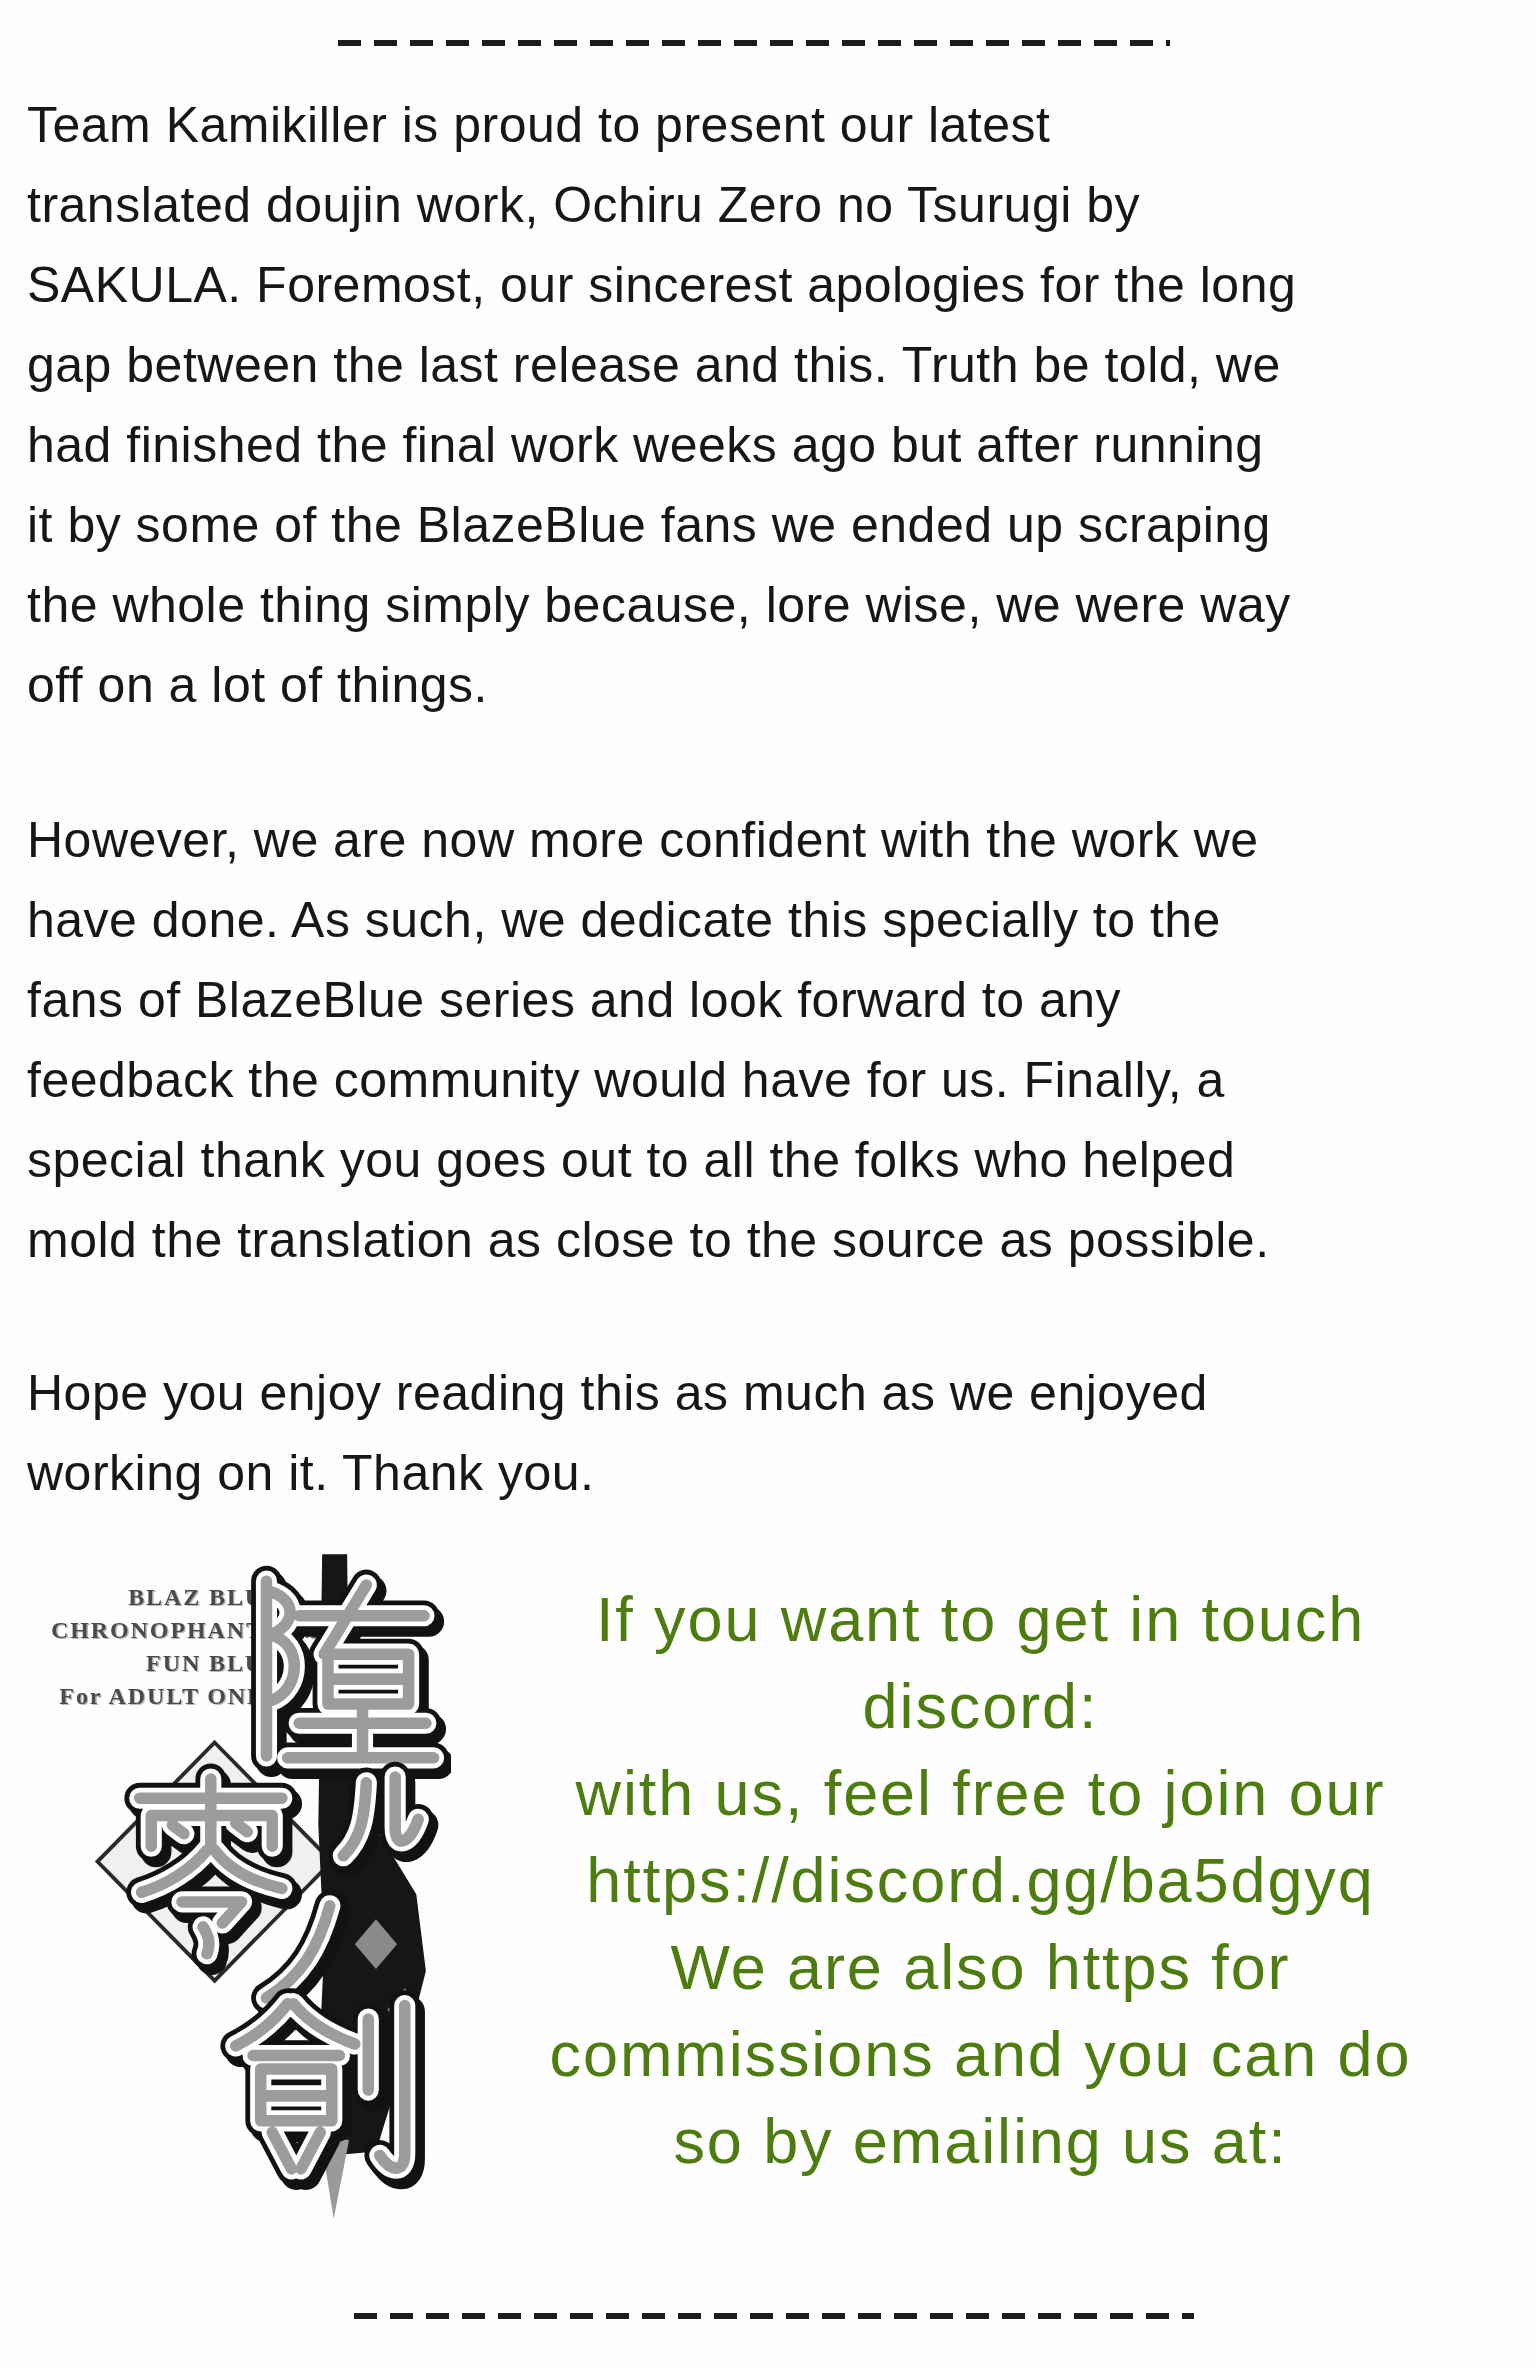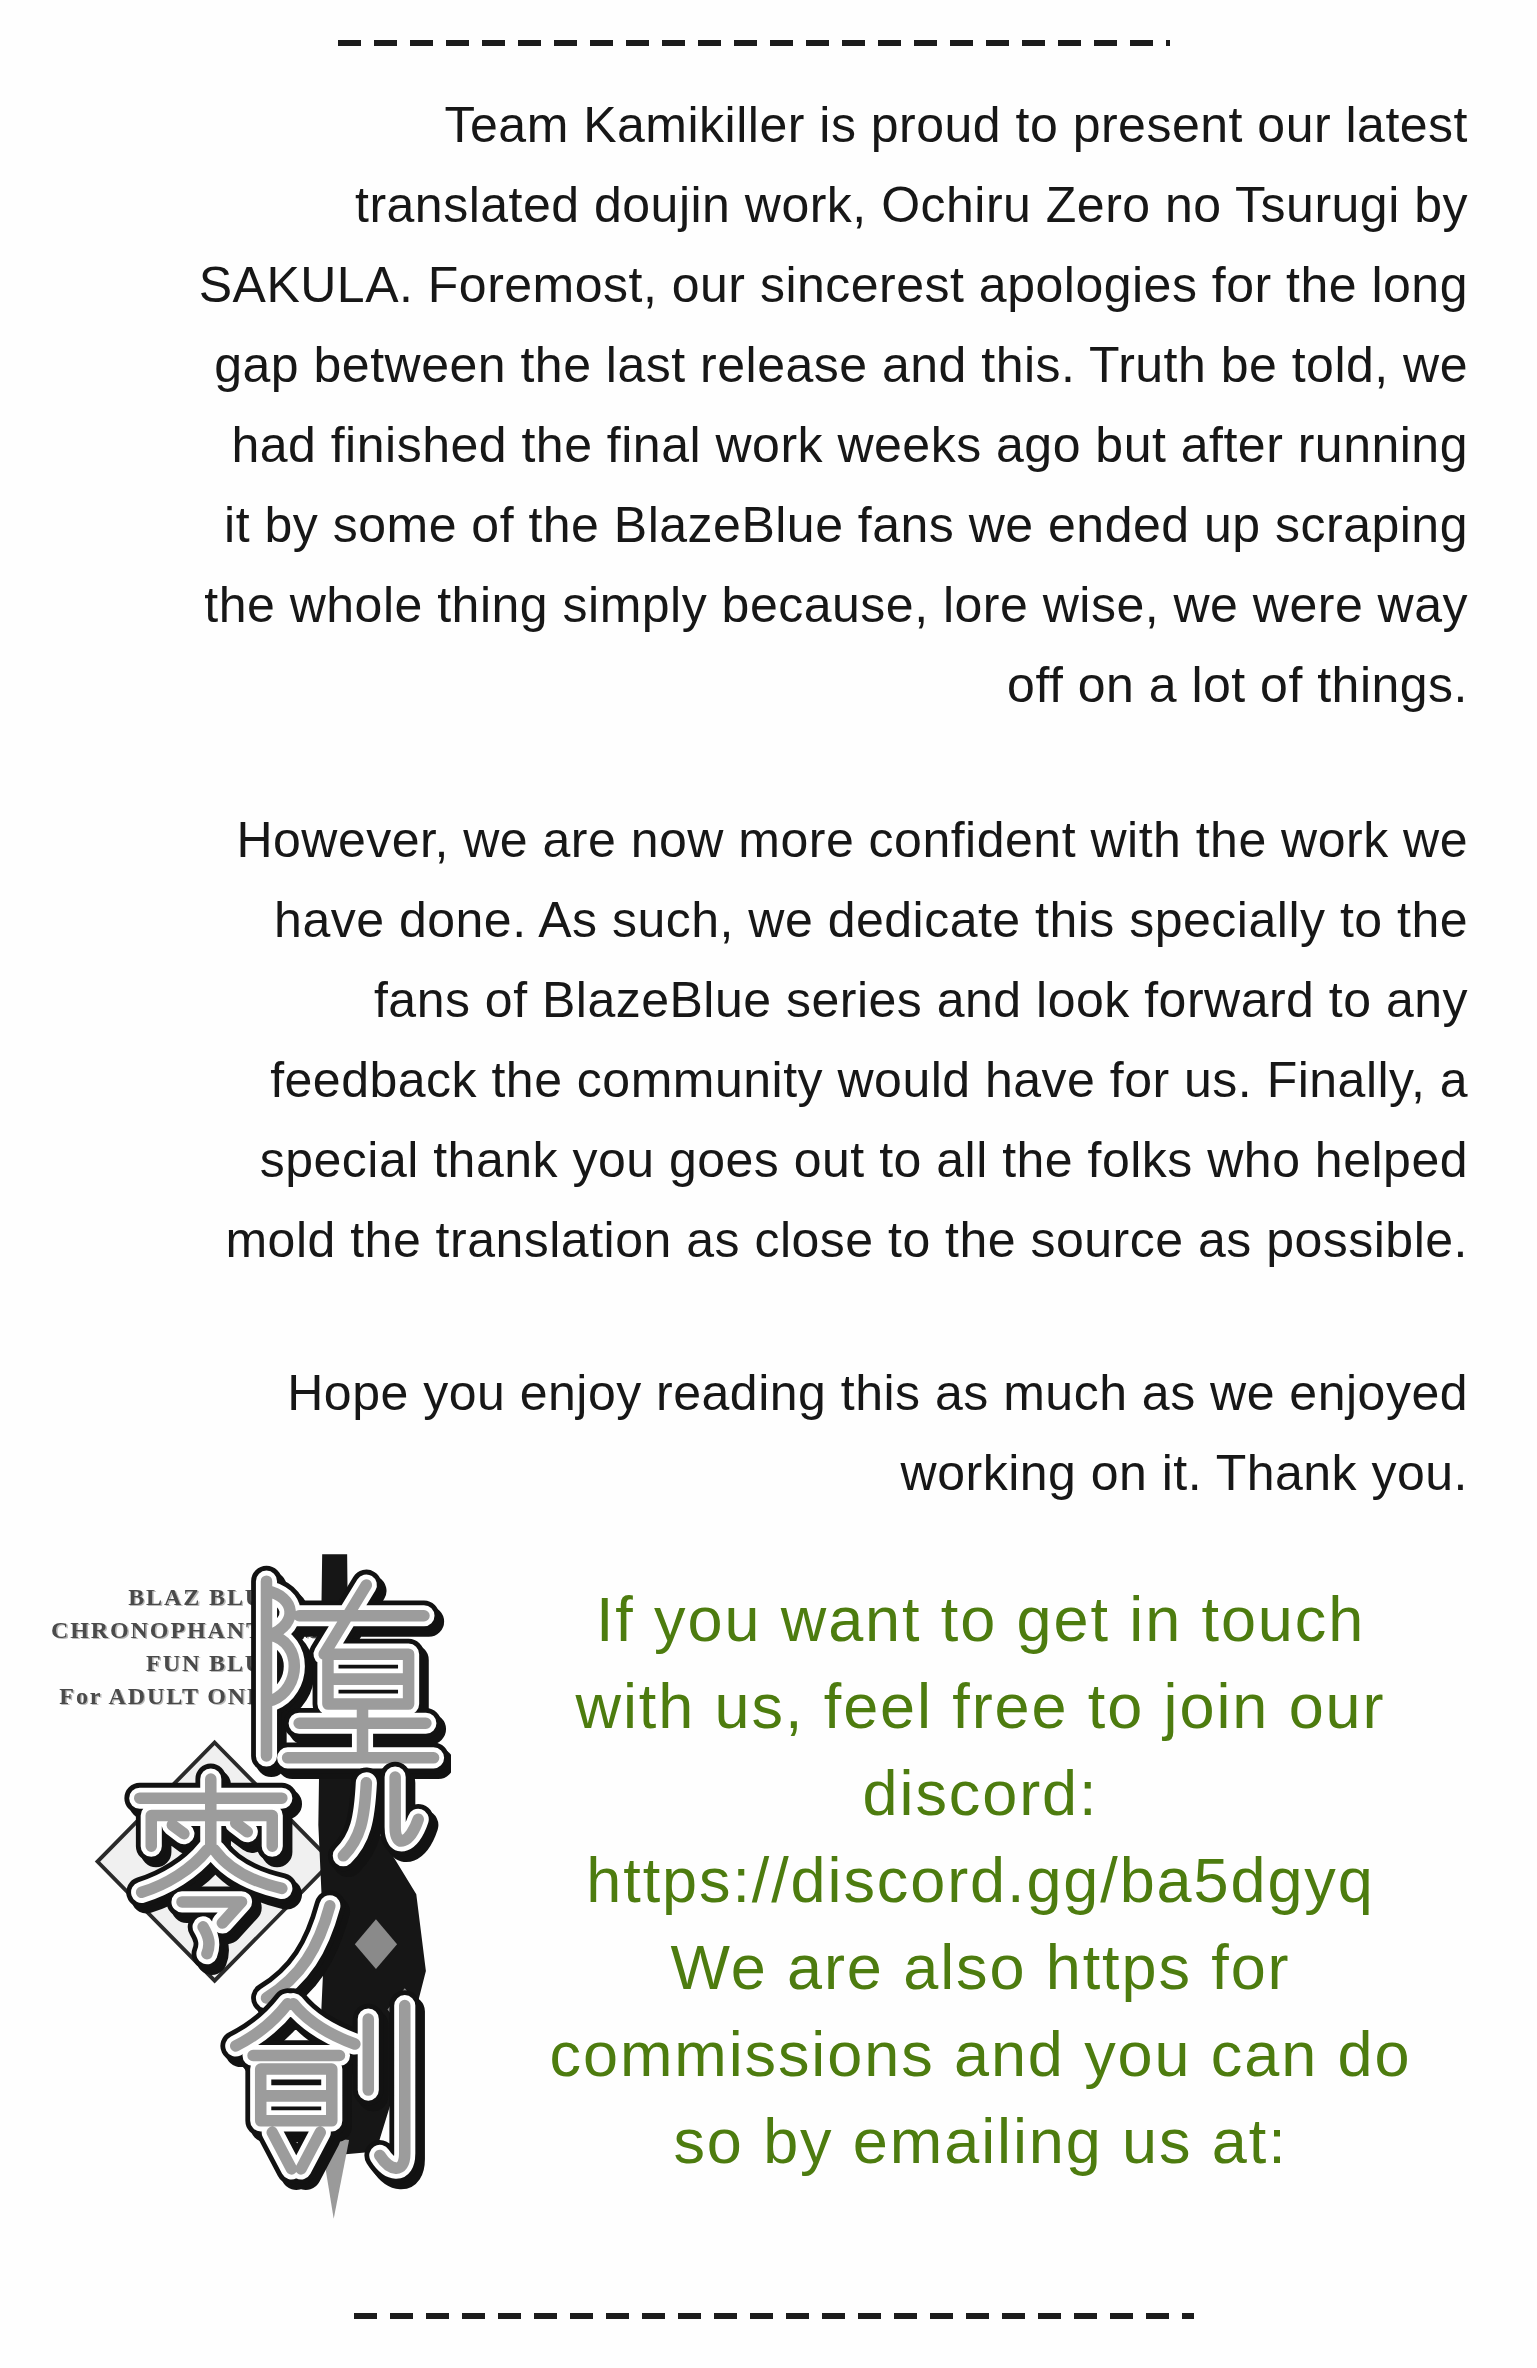--- a/index.html
+++ b/index.html
@@ -17,21 +17,21 @@
     height: 5.8px;
     background: repeating-linear-gradient(90deg, #1c1c1c 0 23px, transparent 23px 36px);
   }
   #dash-top    { left: 338px; top: 40px;   width: 832px; }
   #dash-bottom { left: 354px; top: 2313px; width: 840px; }
 
   .para {
     position: absolute;
     left: 27px;
     width: 1441px;
-    text-align: right;
+    text-align: left;
     white-space: pre-line;
     font-size: 50px;
     line-height: 80px;
     letter-spacing: 0.5px;
     color: #171717;
   }
   #para-intro      { top: 85px; }
   #para-dedication { top: 800px; }
   #para-closing    { top: 1353px; }
 
@@ -104,22 +104,22 @@
 fans of BlazeBlue series and look forward to any
 feedback the community would have for us. Finally, a
 special thank you goes out to all the folks who helped
 mold the translation as close to the source as possible.</div>
 
   <div class="para" id="para-closing">Hope you enjoy reading this as much as we enjoyed
 working on it. Thank you.</div>
 
   <div class="contact-block">
     <div class="contact-line">If you want to get in touch</div>
+    <div class="contact-line">discord:</div>
     <div class="contact-line">with us, feel free to join our</div>
-    <div class="contact-line">discord:</div>
     <div class="contact-line">https://discord.gg/ba5dgyq</div>
     <div class="contact-line">We are also https for</div>
     <div class="contact-line">commissions and you can do</div>
     <div class="contact-line">so by emailing us at:</div>
   </div>
 
   <div class="logo" aria-label="堕ル零ノ剣">
     <div class="stamp">
       <div>BLAZ BLUE</div>
       <div>CHRONOPHANTASMA</div>

